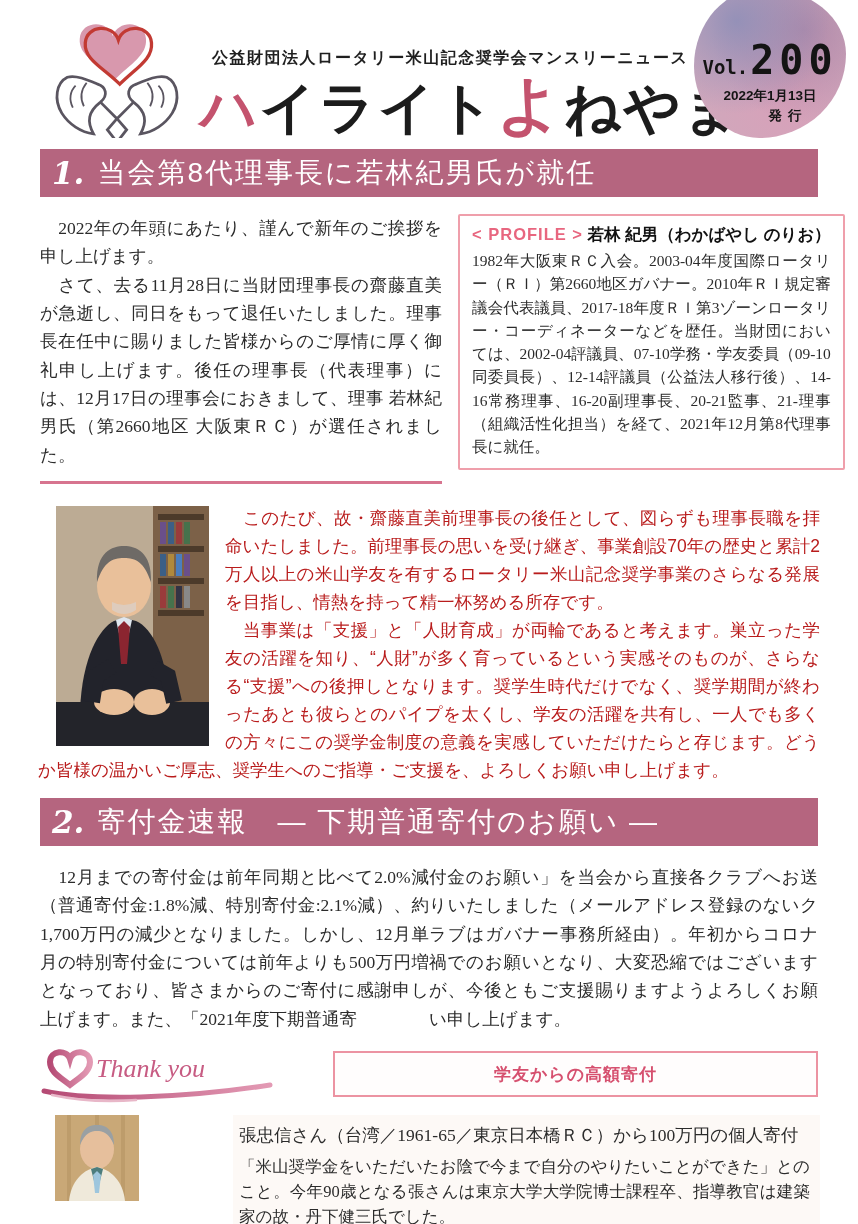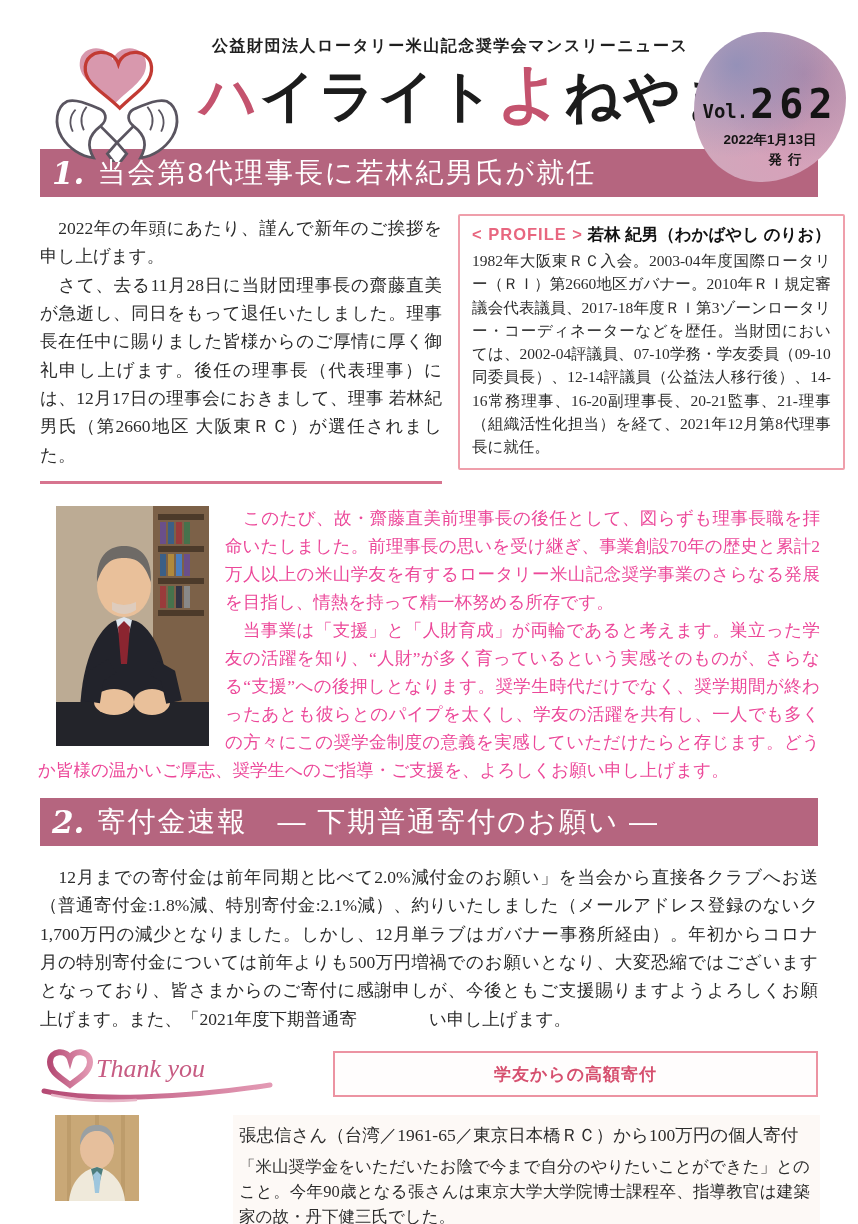--- a/index.html
+++ b/index.html
@@ -3,21 +3,21 @@
 <meta charset="utf-8">
 <style>
   html,body{margin:0;padding:0;background:#e9e9e9;}
   .page{
     position:relative;width:858px;height:1224px;margin:0 auto;
     background:#ffffff;overflow:hidden;
     font-family:"Liberation Serif","DejaVu Serif",serif;
     color:#2b2b2b;
   }
   
-  .header{display:flex;align-items:flex-start;padding:28px 12px 0 48px;height:138px;box-sizing:border-box;}
+  .header{display:flex;align-items:flex-end;padding:28px 12px 0 48px;height:138px;box-sizing:border-box;}
   .logo{width:138px;height:138px;flex:0 0 auto;margin-top:-4px;}
   .masthead{flex:1;margin-left:10px;min-width:0;}
   .subtitle{
     font-family:"Liberation Sans","DejaVu Sans",sans-serif;
     font-size:16px;font-weight:bold;letter-spacing:1.5px;color:#1f1f1f;
     margin:8px 0 2px 16px;white-space:nowrap;
   }
   .newsletter-title{
     font-family:"DejaVu Serif","Liberation Serif",serif;
     font-size:56px;font-weight:bold;line-height:1.05;color:#1c1c1c;
@@ -62,22 +62,22 @@
   .profile-box{
     flex:1;border:2px solid #ef9fab;border-radius:2px;padding:8px 12px 10px 12px;
     box-sizing:border-box;align-self:flex-start;
   }
   .profile-head{font-family:"Liberation Sans","DejaVu Sans",sans-serif;font-size:16.5px;font-weight:bold;margin-bottom:3px;white-space:nowrap;}
   .profile-label{color:#e8667f;letter-spacing:1px;font-family:Liberation Sans, sans-serif;}
   .profile-name{color:#111;}
   .profile-body{font-size:15.5px;line-height:1.5;text-align:justify;}
   
   .sec1-message{margin:20px 38px 0 38px;overflow:hidden;
-    font-family:Liberation Serif, serif;
-    font-size:17.5px;line-height:1.6;text-align:justify;color:#ec4899;}
+    font-family:Liberation Sans, sans-serif;
+    font-size:17.5px;line-height:1.6;text-align:justify;color:#b91c1c;}
   .chairman-photo{float:left;width:153px;height:240px;margin:2px 16px 4px 18px;display:block;}
   .sec1-message p{margin:0;}
   
   .sec2-cols{display:flex;margin:17px 40px 0 40px;font-size:17.5px;line-height:1.62;text-align:justify;}
   .sec2-col{flex:1;margin:0;}
   
   .thanks-row{display:flex;align-items:center;margin:10px 40px 0 40px;}
   .thankyou-art{width:235px;height:62px;flex:0 0 auto;}
   .donation-box{
     flex:1;margin-left:58px;border:2px solid #ec93a2;background:#fffdfd;
@@ -112,21 +112,21 @@
     </svg>
 
     <div class="masthead">
       <div class="subtitle">公益財団法人ロータリー米山記念奨学会マンスリーニュース</div>
       <div class="newsletter-title"><span class="accent">ハ</span><span>イライト</span><span class="accent big">よ</span><span>ねやま</span></div>
     </div>
 
     <div class="vol-badge">
       <div class="vol-line">
         <span class="vol-label">Vol.</span>
-        <span class="vol-number">262</span>
+        <span class="vol-number">200</span>
       </div>
       <div class="vol-date">2022年1月13日</div>
       <div class="vol-issued">発行</div>
     </div>
   </div>
 
   <div class="banner">
     <span class="num">1.</span>
     <span class="txt">当会第8代理事長に若林紀男氏が就任</span>
   </div>

